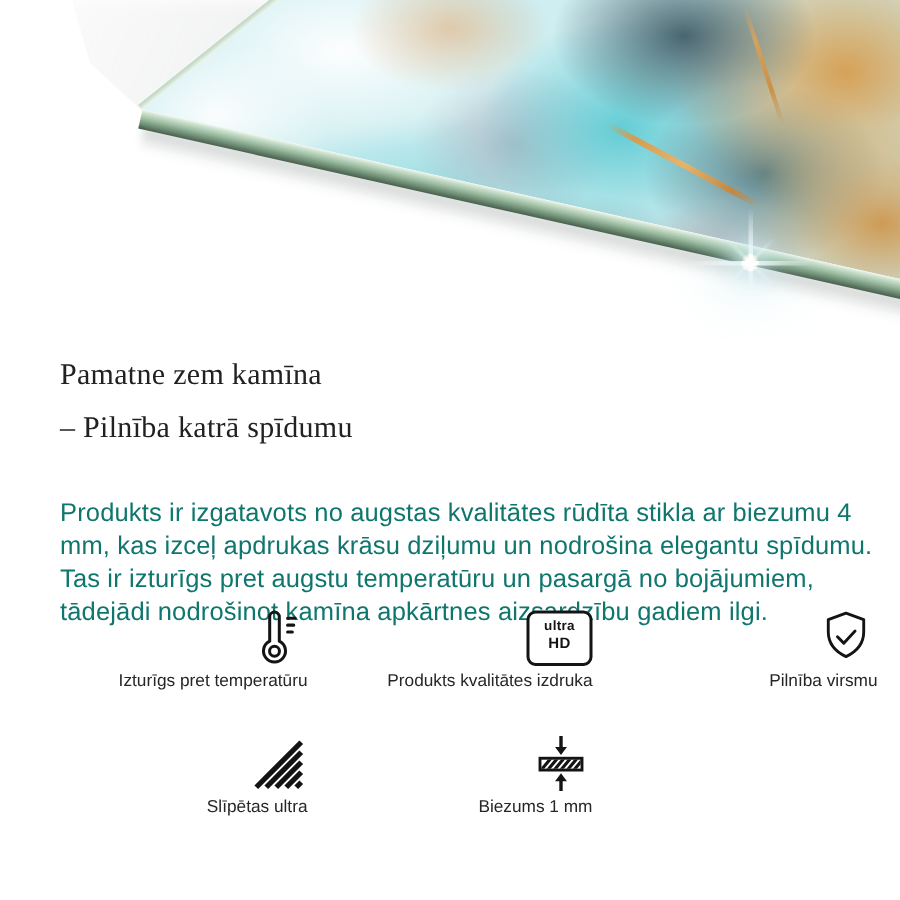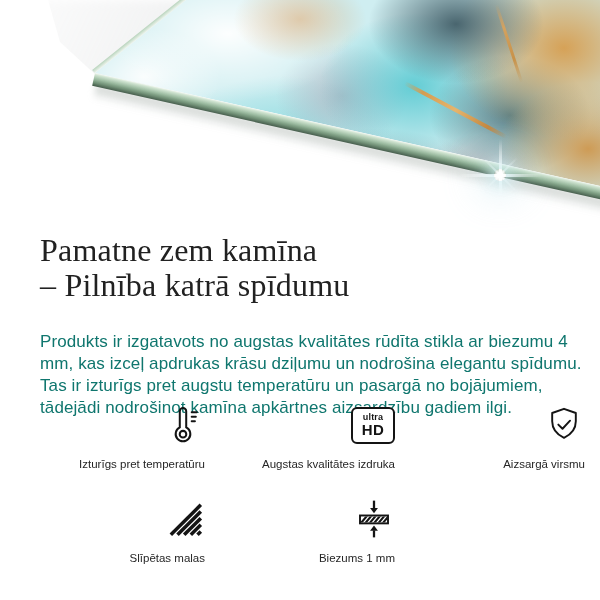--- a/index.html
+++ b/index.html
@@ -85,45 +85,45 @@
   .sparkle .core{
     position:absolute;left:50%;top:50%;width:12px;height:12px;margin:-6px 0 0 -6px;border-radius:50%;
     background:radial-gradient(circle,#ffffff 0 32%,rgba(255,255,255,.65) 60%,rgba(255,255,255,0) 100%);
     box-shadow:0 0 16px 5px rgba(214,242,246,.95),0 0 36px 14px rgba(188,226,236,.45);
   }
 
   
   .headline{
     position:absolute;left:40px;top:233px;
     font-family:"Liberation Serif","DejaVu Serif",serif;
-    font-size:32px;line-height:35px;color:#212121;font-weight:400;
+    font-size:20px;line-height:35px;color:#212121;font-weight:400;
     letter-spacing:.2px;
   }
   .description{
     position:absolute;left:40px;top:314px;width:548px;
     font-size:17px;line-height:22px;color:#0f766e;letter-spacing:.1px;
   }
 
   
   .features{
     position:absolute;left:15px;top:402px;width:570px;
     display:grid;grid-template-columns:repeat(3,1fr);row-gap:26px;
   }
   .feature{display:flex;flex-direction:column;align-items:flex-end;}
   .icon-wrap{height:46px;display:flex;align-items:center;justify-content:center;}
-  .feature-label{margin-top:10px;font-size:11.5px;color:#262626;text-align:center;}
+  .feature-label{font-size:11.5px;color:#262626;text-align:center;}
   .feature svg{display:block;}
 
   .hd-box{
     width:40px;height:33px;border:2.5px solid #141414;border-radius:6px;
     display:flex;flex-direction:column;align-items:center;justify-content:center;
     color:#141414;background:#fff;
   }
   .hd-box .ultra{font-size:9px;font-weight:700;line-height:9px;letter-spacing:.2px;}
-  .hd-box .hd{font-size:15px;font-weight:800;line-height:15px;letter-spacing:.3px;}
+  .hd-box .hd{font-size:10px;font-weight:800;line-height:15px;letter-spacing:.3px;}
 </style>
 </head>
 <body>
 
 <div class="hero">
   <div class="corner-shadow"></div>
   <div class="glass-art">
     <div class="streak streak1"></div>
     <div class="streak streak2"></div>
     <div class="streak streak3"></div>
@@ -161,45 +161,45 @@
     <div class="feature-label">Izturīgs pret temperatūru</div>
   </div>
 
   <div class="feature">
     <div class="icon-wrap">
       <div class="hd-box">
         <span class="ultra">ultra</span>
         <span class="hd">HD</span>
       </div>
     </div>
-    <div class="feature-label">Augstas kvalitātes izdruka</div>
+    <div class="feature-label">Produkts kvalitātes izdruka</div>
   </div>
 
   <div class="feature">
     <div class="icon-wrap">
       <svg width="42" height="42" viewBox="0 0 48 48" fill="none" stroke="#141414" stroke-width="2.2" stroke-linecap="round" stroke-linejoin="round">
         <path d="M24 5.5 l13.5 4.8 v9.4 c0 9.3 -5.7 15.3 -13.5 18.9 c-7.8 -3.6 -13.5 -9.6 -13.5 -18.9 v-9.4 Z"></path>
         <path d="M17.5 23.5 l4.8 4.8 l8.6 -9.2"></path>
       </svg>
     </div>
-    <div class="feature-label">Aizsargā virsmu</div>
+    <div class="feature-label">Pilnība virsmu</div>
   </div>
 
 
   <div class="feature">
     <div class="icon-wrap">
       <svg width="40" height="40" viewBox="0 0 48 48" fill="none" stroke="#141414" stroke-width="4.2" stroke-linecap="butt">
         <path d="M7 43 L43 7"></path>
         <path d="M15 43 L43 15"></path>
         <path d="M23 43 L43 23"></path>
         <path d="M31 43 L43 31"></path>
         <path d="M39 43 L43 39"></path>
       </svg>
     </div>
-    <div class="feature-label">Slīpētas malas</div>
+    <div class="feature-label">Slīpētas ultra</div>
   </div>
 
   <div class="feature">
     <div class="icon-wrap">
       <svg width="42" height="42" viewBox="0 0 48 48" fill="none">
         <defs>
           <clipPath id="barclip">
               <rect x="9" y="21" width="30" height="7"></rect>
             </clipPath>
         </defs>

